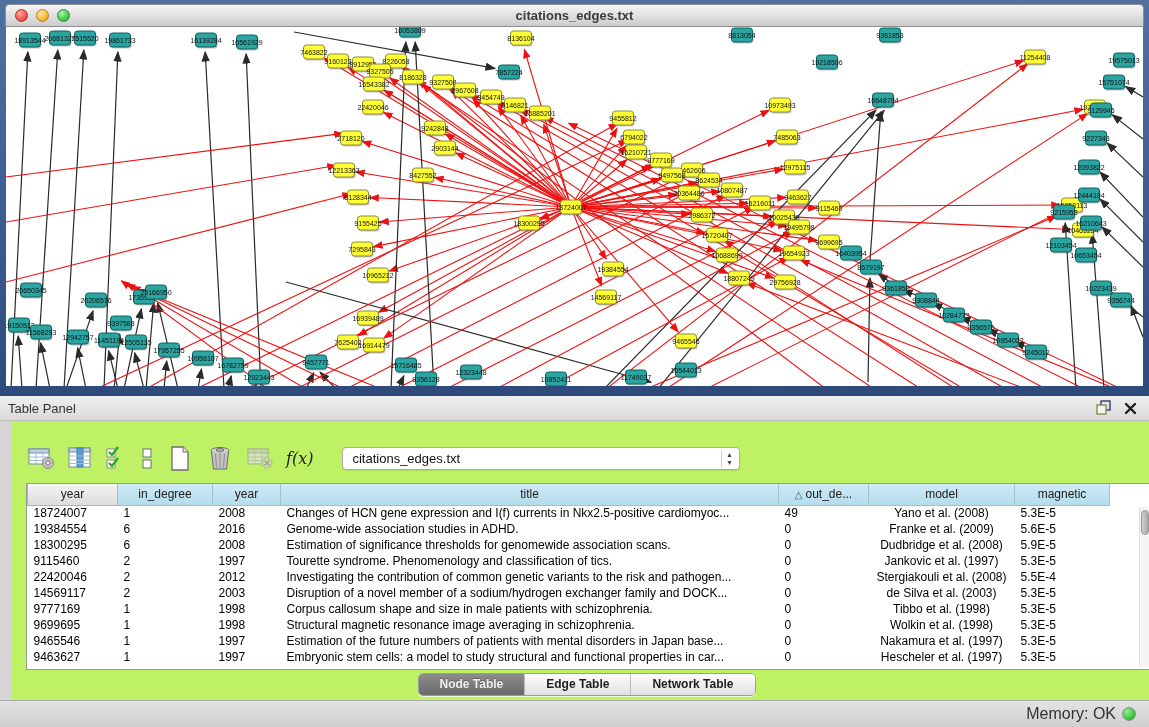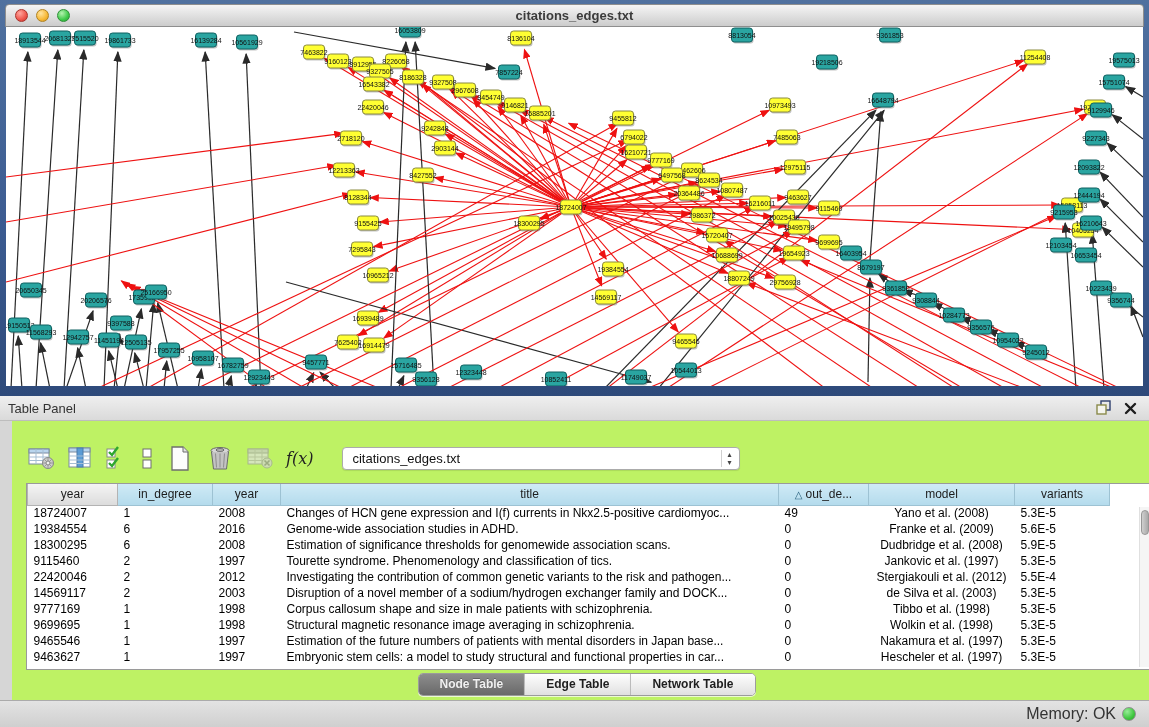--- a/index.html
+++ b/index.html
@@ -943,21 +943,21 @@
           <col style="width:30px">
       </colgroup>
       <thead>
         <tr>
           <th class="name-col">year</th>
           <th>in_degree</th>
           <th>year</th>
           <th>title</th>
           <th><span class="sort-tri">△</span><span>out_de...</span></th>
           <th>model</th>
-          <th>variants</th>
+          <th>magnetic</th>
           <th style="background:#fff;border-color:#fff;"></th>
         </tr>
       </thead>
       <tbody>
           <tr>
             <td class="col-0">18724007</td>
             <td class="col-1">1</td>
             <td class="col-2">2008</td>
             <td class="col-3">Changes of HCN gene expression and I(f) currents in Nkx2.5-positive cardiomyoc...</td>
             <td class="col-4">49</td>
@@ -994,21 +994,21 @@
             <td class="col-5">Jankovic et al. (1997)</td>
             <td class="col-6">5.3E-5</td>
             <td></td>
           </tr>
           <tr>
             <td class="col-0">22420046</td>
             <td class="col-1">2</td>
             <td class="col-2">2012</td>
             <td class="col-3">Investigating the contribution of common genetic variants to the risk and pathogen...</td>
             <td class="col-4">0</td>
-            <td class="col-5">Stergiakouli et al. (2012)</td>
+            <td class="col-5">Stergiakouli et al. (2008)</td>
             <td class="col-6">5.5E-4</td>
             <td></td>
           </tr>
           <tr>
             <td class="col-0">14569117</td>
             <td class="col-1">2</td>
             <td class="col-2">2003</td>
             <td class="col-3">Disruption of a novel member of a sodium/hydrogen exchanger family and DOCK...</td>
             <td class="col-4">0</td>
             <td class="col-5">de Silva et al. (2003)</td>

